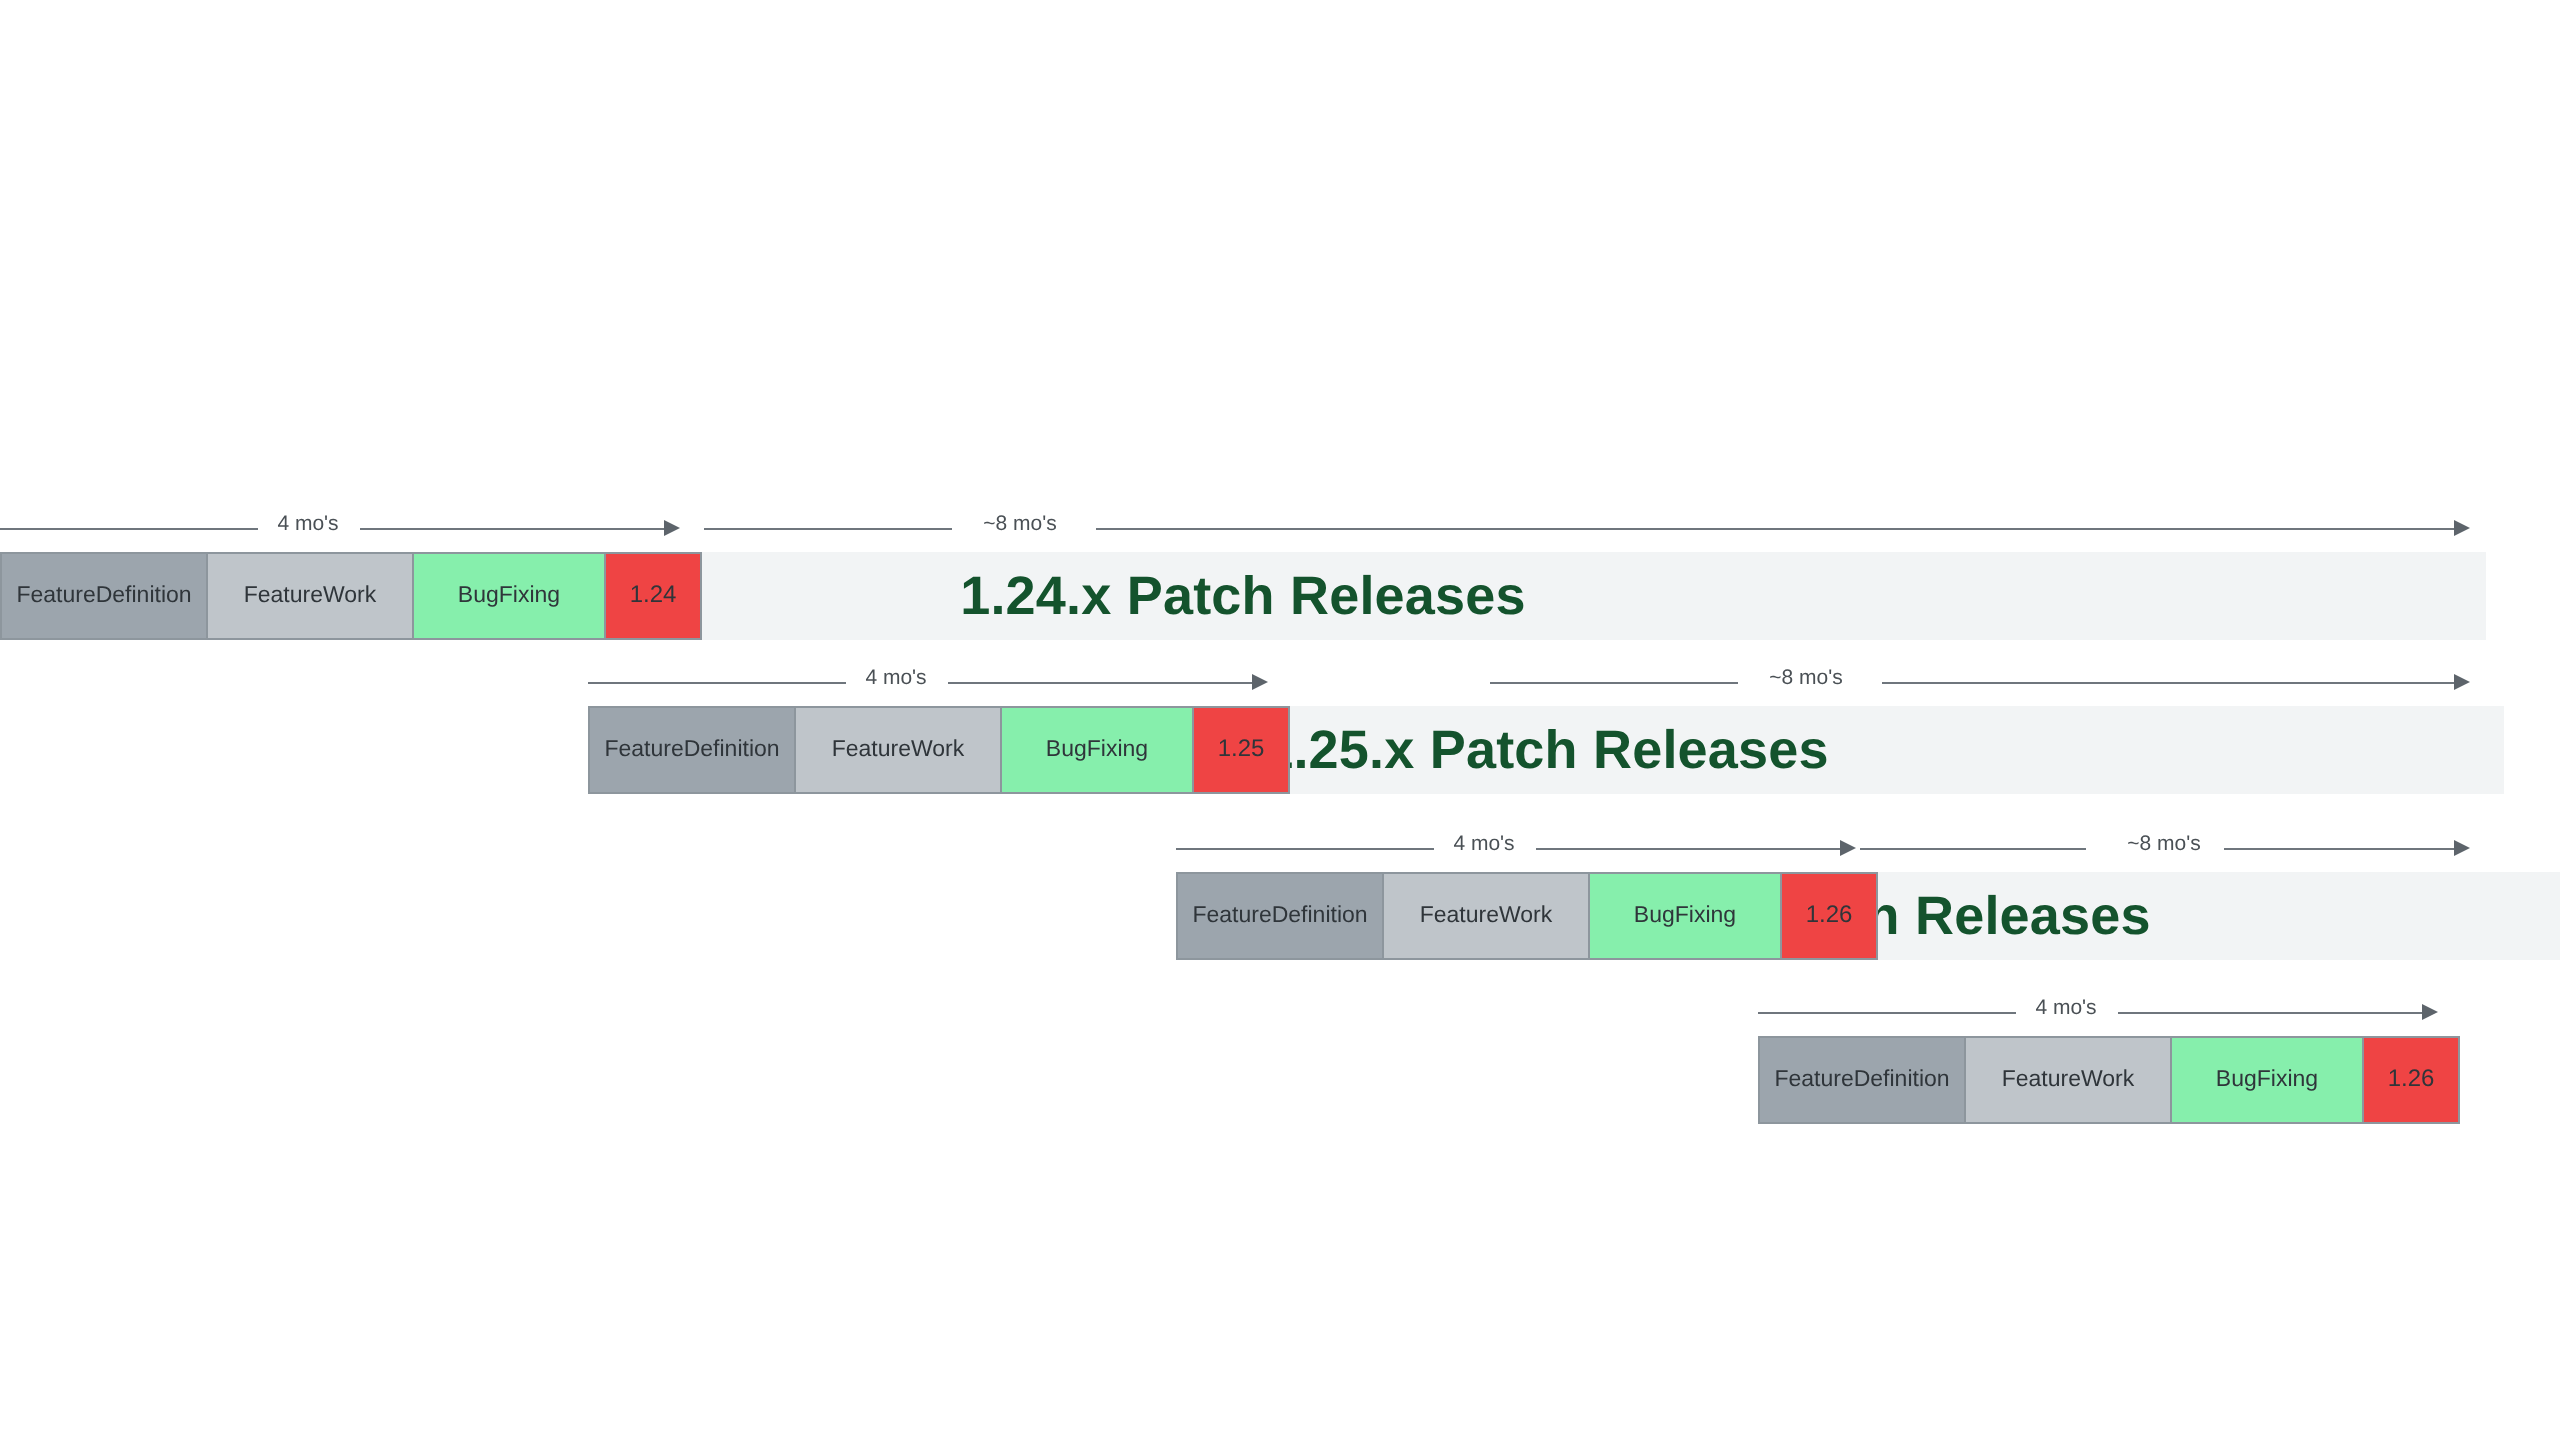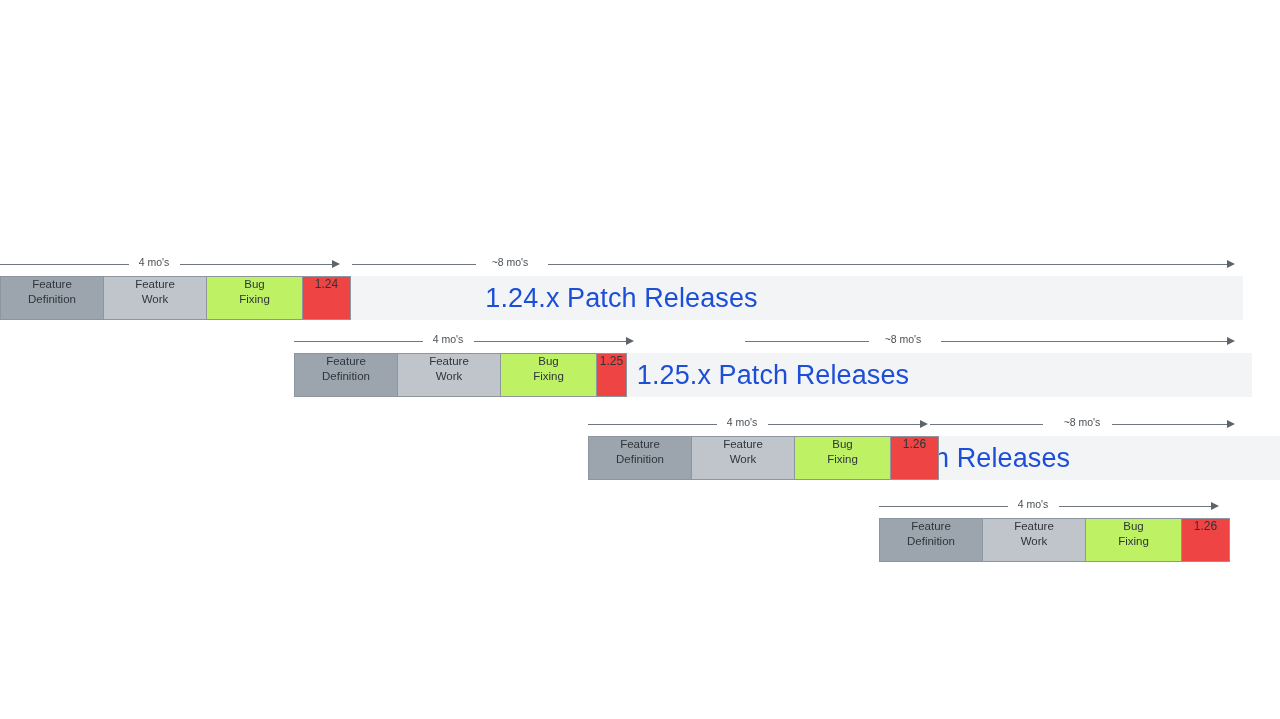--- a/index.html
+++ b/index.html
@@ -30,50 +30,51 @@
   
   .patch-band {
     position: absolute;
     background: #f2f4f5;
     display: flex;
     align-items: center;
     justify-content: center;
   }
   .patch-band-label {
     font-size: 27px;
-    font-weight: 400;
-    color: #1d4ed8;
+    font-weight: 700;
+    color: #14532d;
     letter-spacing: 0.1px;
     white-space: nowrap;
   }
 
   
   .phase-track {
     position: absolute;
     display: flex;
     box-sizing: border-box;
   }
   .phase-box {
     box-sizing: border-box;
     border: 1px solid #8d969d;
     display: flex;
-    flex-direction: column;
+    flex-direction: row;
     align-items: center;
+    justify-content: center;
     font-size: 11.5px;
     line-height: 1.28;
     color: #2f353a;
     text-align: center;
     white-space: nowrap;
   }
   .phase-box + .phase-box {
     margin-left: -1px;
   }
   .phase-definition { background: #9ca5ad; }
   .phase-work       { background: #bfc5ca; }
-  .phase-bug        { background: #bef264; }
+  .phase-bug        { background: #86efac; }
   .phase-version    { background: #ef4444; font-size: 12px; }
 
   
   .duration {
     position: absolute;
     height: 18px;
   }
   .duration .seg {
     position: absolute;
     top: 8px;
@@ -169,21 +170,21 @@
         <span>Definition</span>
       </div>
       <div class="phase-box phase-work" style="width:104px;">
         <span>Feature</span>
         <span>Work</span>
       </div>
       <div class="phase-box phase-bug" style="width:97px;">
         <span>Bug</span>
         <span>Fixing</span>
       </div>
-      <div class="phase-box phase-version" style="width:31px;">
+      <div class="phase-box phase-version" style="width:49px;">
         <span>1.25</span>
       </div>
     </div>
   </div>
 
   <div class="release-row">
 
     <div class="patch-band" style="left:588px; top:436px; width:692px; height:44px;">
       <span class="patch-band-label">1.26.x Patch Releases</span>
     </div>

